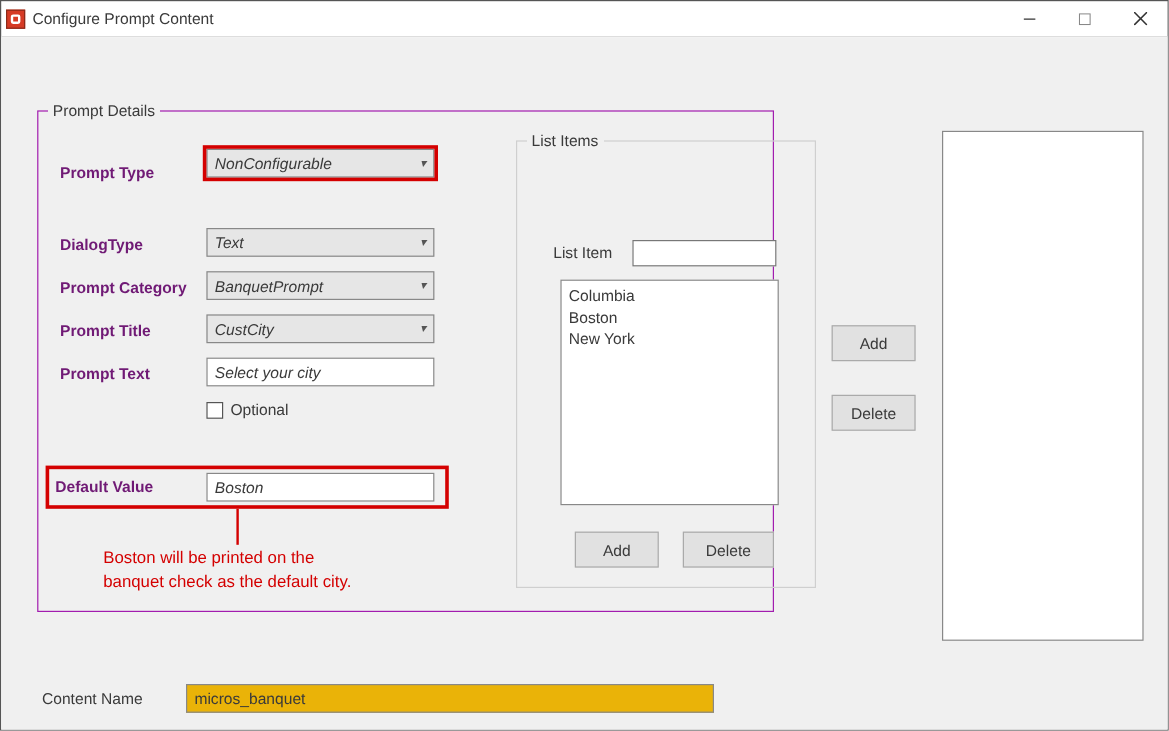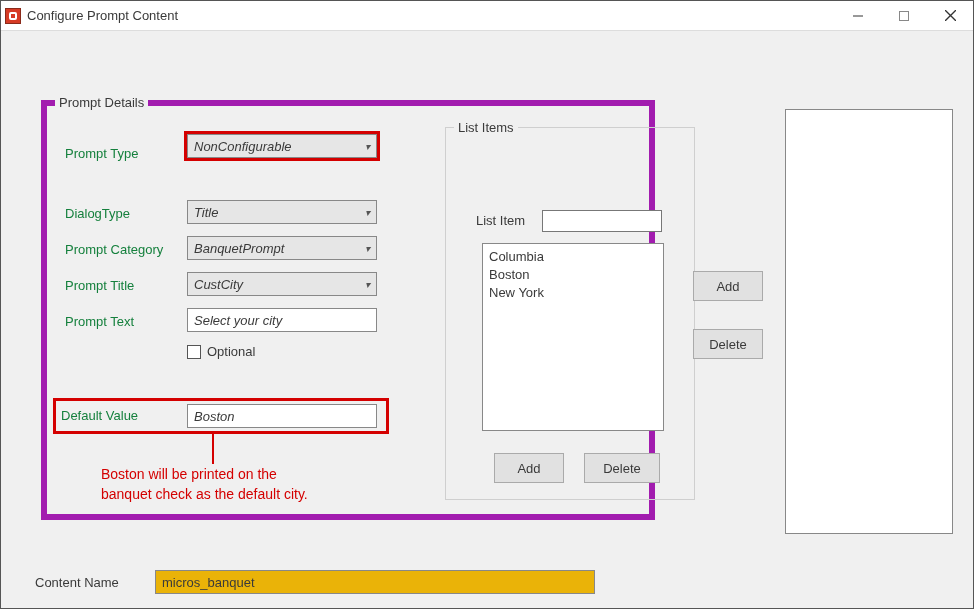--- a/index.html
+++ b/index.html
@@ -64,39 +64,40 @@
     top: 30px;
     left: 0; right: 0; bottom: 0;
     background: #f0f0f0;
   }
   fieldset.prompt-details {
     position: absolute;
     left: 24px;
     top: 48px;
     width: 614px;
     height: 425px;
-    border: 6px solid #a21caf;
+    border: 1px solid #a21caf;
     padding: 0;
-    margin: 16px;
+    margin: 6px;
   }
   fieldset.prompt-details > legend {
     font-size: 13px;
     padding: 0 4px;
     margin-left: 8px;
     color: #3a3a3a;
   }
   .row {
     position: absolute;
     display: flex;
     align-items: center;
   }
   .lbl {
     width: 120px;
     font-size: 13px;
-    color: #15803d;
+    color: #701a75;
+    font-weight: bold;
   }
   .combo, .textin {
     height: 24px;
     border: 1px solid #888;
     background: #e6e6e6;
     font-size: 13px;
     padding: 2px 22px 2px 6px;
     position: relative;
     display: flex;
     align-items: center;
@@ -293,21 +294,21 @@
       </div>
       <div class="combo highlight" style="position:absolute; left:140px; top:24px; width:190px;">
         <span>NonConfigurable</span>
         <span class="chev">▾</span>
       </div>
 
       <div class="row" style="left:18px; top:96px;">
         <div class="lbl">DialogType</div>
       </div>
       <div class="combo" style="position:absolute; left:140px; top:90px; width:190px;">
-        <span>Title</span>
+        <span>Text</span>
         <span class="chev">▾</span>
       </div>
 
       <div class="row" style="left:18px; top:132px;">
         <div class="lbl">Prompt Category</div>
       </div>
       <div class="combo" style="position:absolute; left:140px; top:126px; width:190px;">
         <span>BanquetPrompt</span>
         <span class="chev">▾</span>
       </div>

